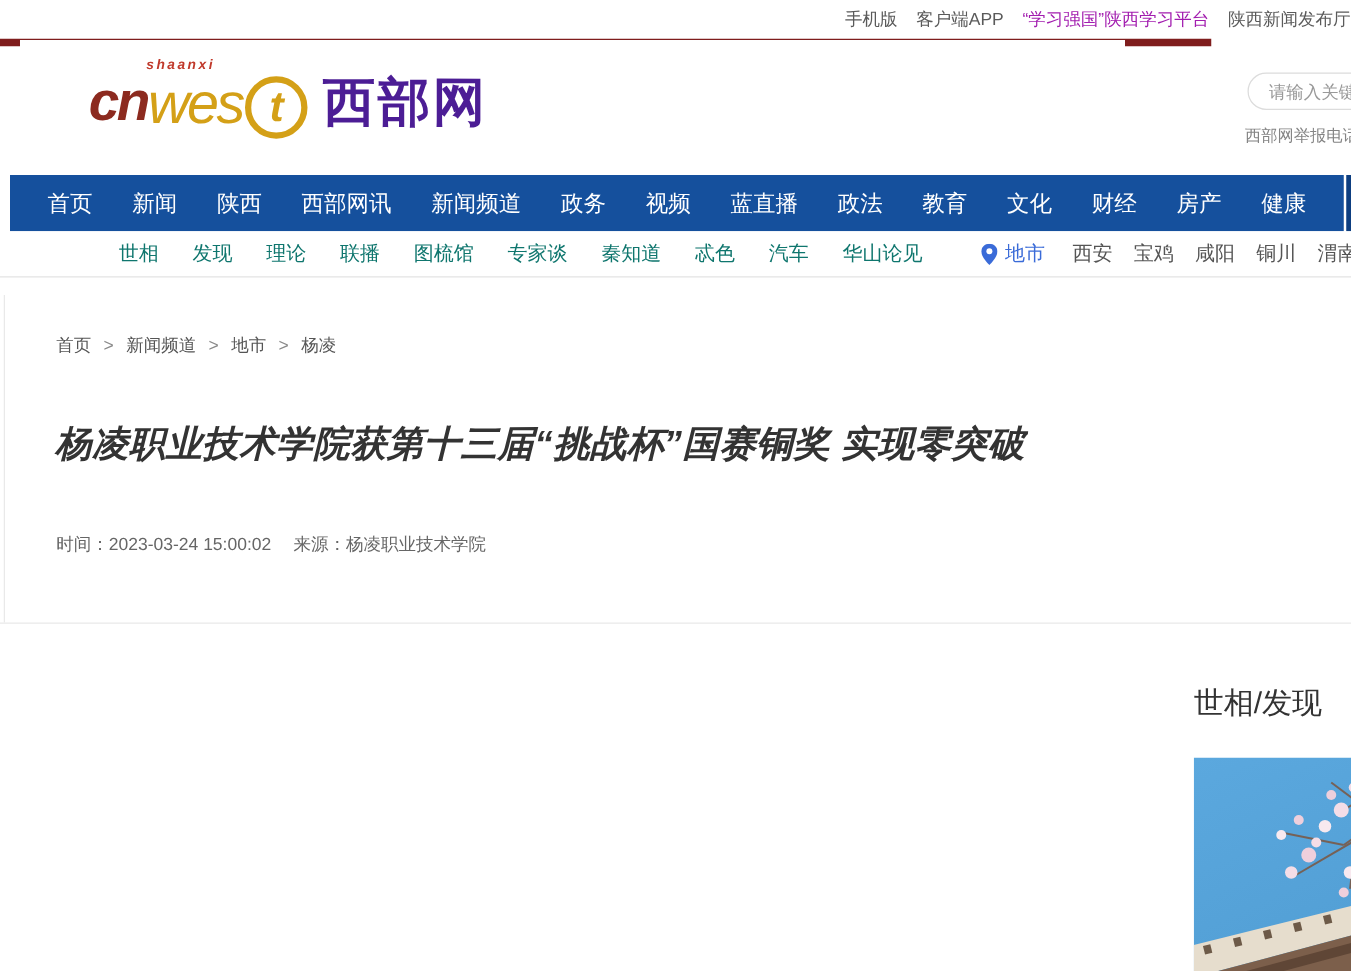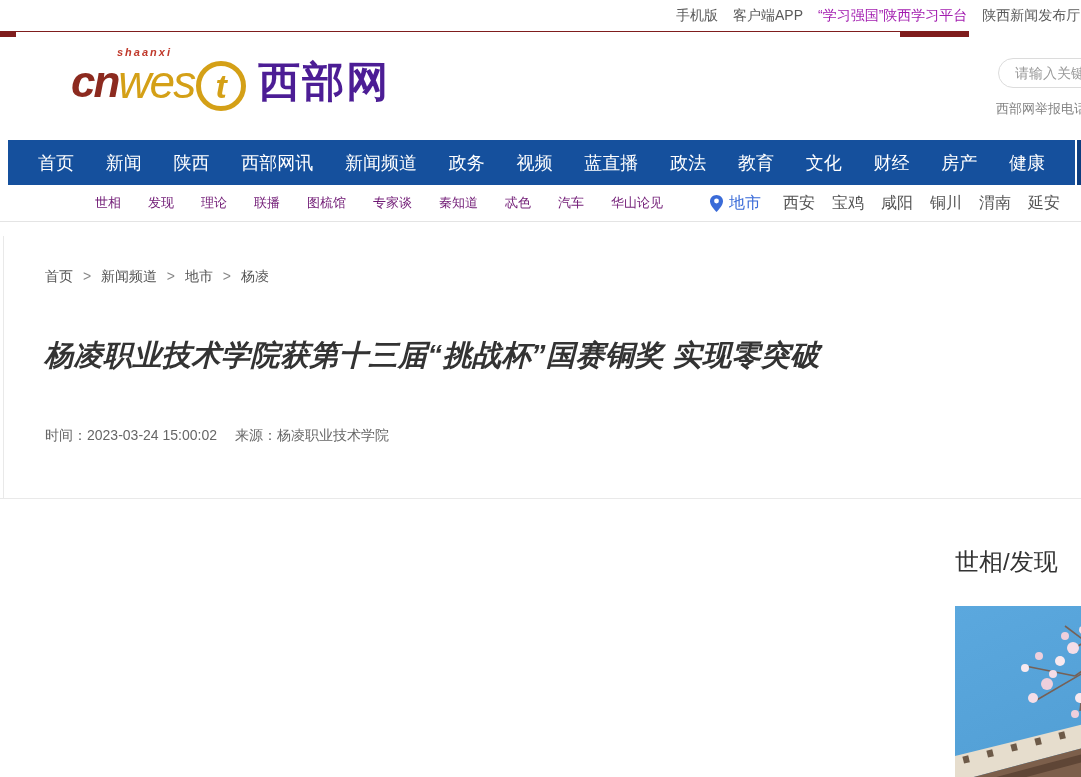--- a/index.html
+++ b/index.html
@@ -22,21 +22,21 @@
   .logo-site { color:#4c1d95; font-size:42px; font-weight:bold; margin-left:12px; letter-spacing:2px; }
   .search-input { position:absolute; left:982px; top:26px; width:180px; height:30px; border:1px solid #dcdcdc; border-radius:16px; padding:0 16px; font-size:14px; color:#333; outline:none; box-sizing:border-box; font-family:inherit; }
   .search-input::placeholder { color:#999; }
   .report-line { position:absolute; left:980px; top:68px; font-size:13px; color:#848484; white-space:nowrap; }
   
   .mainnav { position:absolute; top:140px; left:8px; width:1067px; height:45px; background:#15509d; display:flex; align-items:center; justify-content:space-between; padding:0 30px; box-sizing:border-box; }
   .mainnav-item { color:#ffffff; font-size:18px; white-space:nowrap; cursor:pointer; }
   .mainnav-endcap { position:absolute; top:140px; left:1077px; width:4px; height:45px; background:#0d3e80; }
   
   .subnav { position:absolute; top:185px; left:0; width:1140px; height:37px; border-bottom:1px solid #e4e4e4; display:flex; align-items:center; padding-left:95px; box-sizing:border-box; white-space:nowrap; background:#fff; }
-  .subnav-item { color:#701a75; font-size:13px; margin-right:27px; cursor:pointer; }
+  .subnav-item { color:#0f766e; font-size:16px; margin-right:27px; cursor:pointer; }
   .city-group { display:flex; align-items:center; margin-left:20px; }
   .pin-icon { width:13px; height:17px; margin-right:6px; }
   .city-label { color:#3a6bd8; font-size:16px; margin-right:22px; cursor:pointer; }
   .city-item { color:#555; font-size:16px; margin-right:17px; cursor:pointer; }
   
   .content-box { position:absolute; top:236px; left:3px; width:1090px; height:262px; border-left:1px solid #e9e9e9; }
   .breadcrumb { position:absolute; top:268px; left:45px; font-size:14px; color:#555; }
   .breadcrumb .crumb { cursor:pointer; }
   .breadcrumb .sep { color:#888; margin:0 6px; }
   .article-title { position:absolute; top:336px; left:44px; width:980px; font-size:29px; font-weight:bold; color:#333; letter-spacing:0.5px; }

